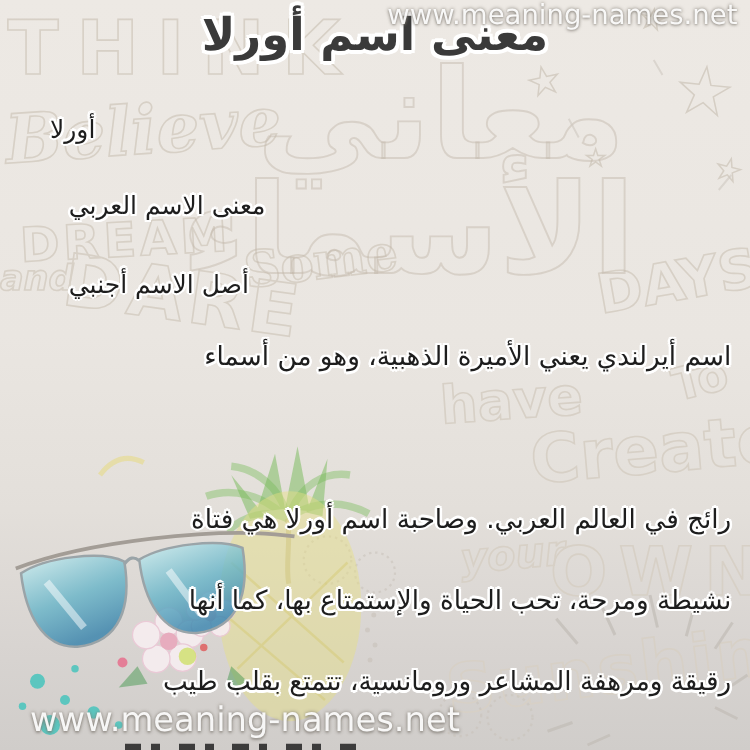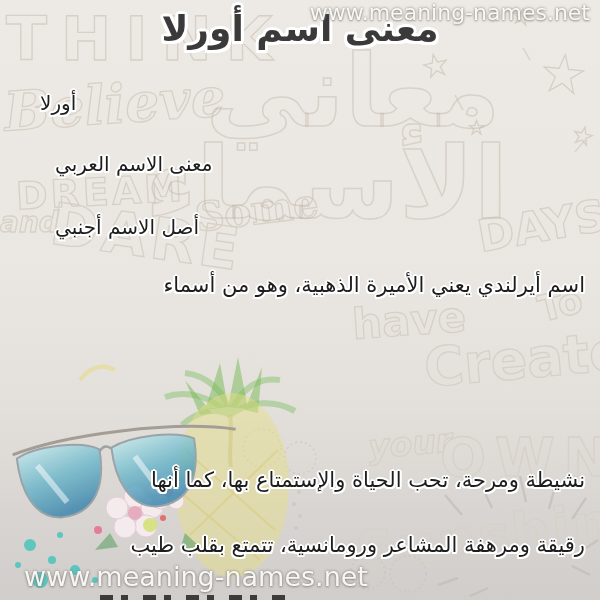--- a/index.html
+++ b/index.html
@@ -207,18 +207,19 @@
   <div class="wm wm-top">www.meaning-names.net</div>
   <div class="wm wm-bottom">www.meaning-names.net</div>
 
   <div class="title ar">معنى اسم أورلا</div>
 
   <div class="txt ar info-name">أورلا</div>
   <div class="txt ar info-meaning">معنى الاسم العربي</div>
   <div class="txt ar info-origin">أصل الاسم أجنبي</div>
 
   <div class="txt ar bline bl0">اسم أيرلندي يعني الأميرة الذهبية، وهو من أسماء</div>
+  <div class="txt ar bline bl2">رائج في العالم العربي. وصاحبة اسم أورلا هي فتاة</div>
   <div class="txt ar bline bl3">نشيطة ومرحة، تحب الحياة والإستمتاع بها، كما أنها</div>
   <div class="txt ar bline bl4">رقيقة ومرهفة المشاعر ورومانسية، تتمتع بقلب طيب</div>
 
   <div class="clip-line"></div>
 
 </div>
 
 </body></html>

